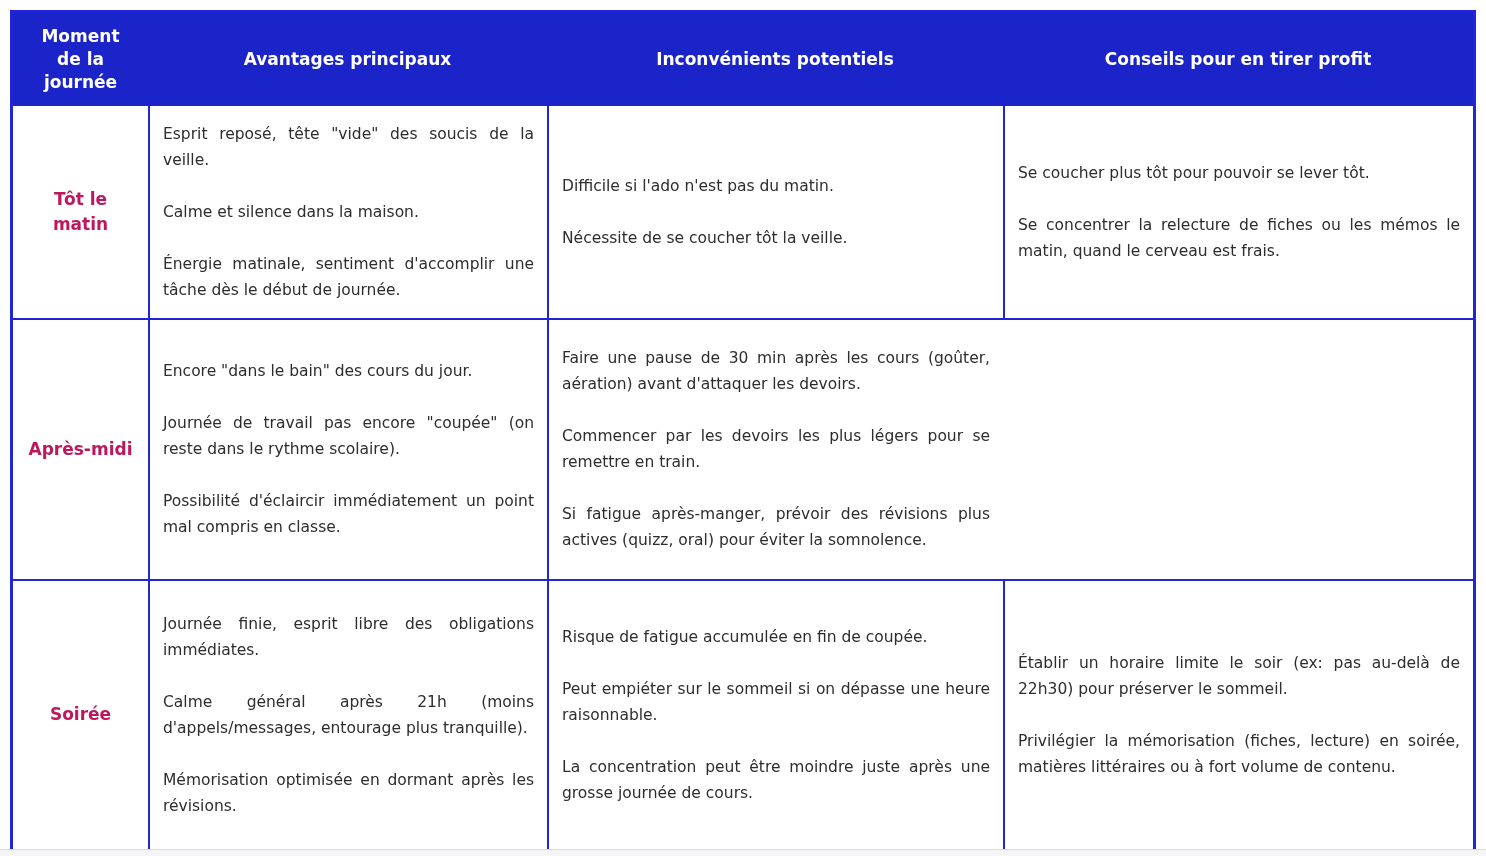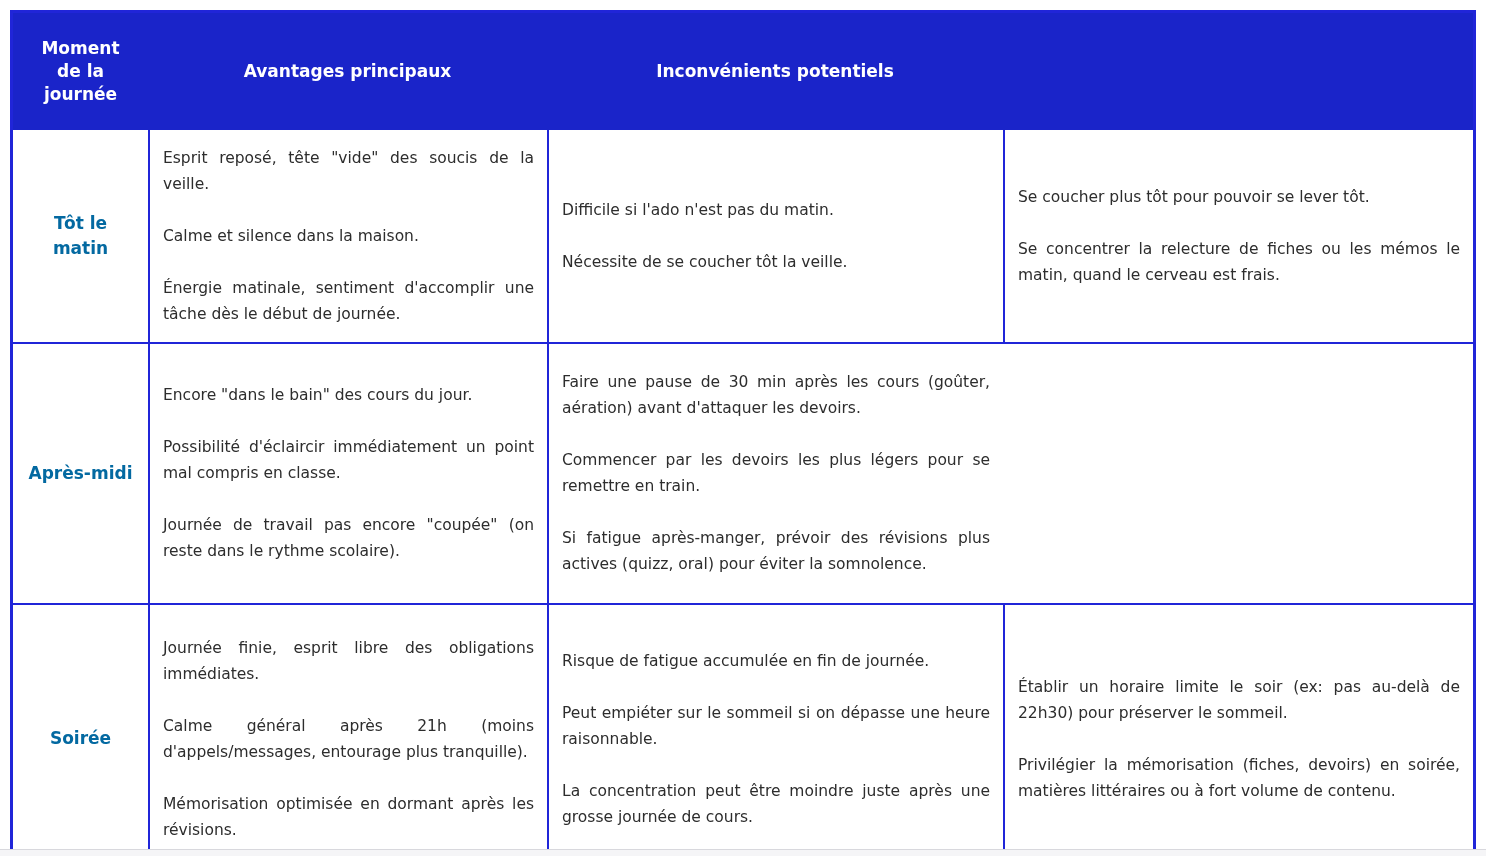--- a/index.html
+++ b/index.html
@@ -35,21 +35,21 @@
   
   .t-head {
     background: #1a24c9;
     min-height: 72px;
   }
   .t-head .t-cell {
     border: none;
     align-items: center;
     justify-content: center;
     text-align: center;
-    padding: 24px 14px;
+    padding: 12px 14px;
   }
   .head-label {
     color: #ffffff;
     font-weight: 700;
     font-size: 17px;
     line-height: 1.35;
   }
 
   
   .t-body { border-top: 2px solid #2025d8; }
@@ -68,21 +68,21 @@
   .row-2 .t-cell { min-height: 259px; }
   .row-3 .t-cell { min-height: 268px; }
 
   .time-cell {
     align-items: center;
     text-align: center;
   }
   .time-label {
     font-weight: 700;
     font-size: 17px;
-    color: #0369a1;
+    color: #be185d;
     line-height: 1.45;
     white-space: pre-line;
   }
 
   .cell-par {
     font-size: 15.5px;
     line-height: 26px;
     color: #2d2d2d;
     text-align: justify;
   }
@@ -108,20 +108,23 @@
     <div class="t-row t-head">
       <div class="t-cell">
         <span class="head-label">Moment de la journée</span>
       </div>
       <div class="t-cell">
         <span class="head-label">Avantages principaux</span>
       </div>
       <div class="t-cell">
         <span class="head-label">Inconvénients potentiels</span>
       </div>
+      <div class="t-cell">
+        <span class="head-label">Conseils pour en tirer profit</span>
+      </div>
     </div>
 
     <div class="t-row t-body first row-1">
       <div class="t-cell time-cell">
         <span class="time-label">Tôt le
 matin</span>
       </div>
       <div class="t-cell">
         <p class="cell-par">Esprit reposé, tête "vide" des soucis de la veille.</p>
         <p class="cell-par">Calme et silence dans la maison.</p>
@@ -136,47 +139,47 @@
         <p class="cell-par">Se concentrer la relecture de fiches ou les mémos le matin, quand le cerveau est frais.</p>
       </div>
     </div>
 
     <div class="t-row t-body row-2">
       <div class="t-cell time-cell">
         <span class="time-label">Après-midi</span>
       </div>
       <div class="t-cell">
         <p class="cell-par">Encore "dans le bain" des cours du jour.</p>
+        <p class="cell-par">Journée de travail pas encore "coupée" (on reste dans le rythme scolaire).</p>
         <p class="cell-par">Possibilité d'éclaircir immédiatement un point mal compris en classe.</p>
-        <p class="cell-par">Journée de travail pas encore "coupée" (on reste dans le rythme scolaire).</p>
       </div>
       <div class="t-cell">
         <p class="cell-par">Faire une pause de 30 min après les cours (goûter, aération) avant d'attaquer les devoirs.</p>
         <p class="cell-par">Commencer par les devoirs les plus légers pour se remettre en train.</p>
         <p class="cell-par">Si fatigue après-manger, prévoir des révisions plus actives (quizz, oral) pour éviter la somnolence.</p>
       </div>
     </div>
 
     <div class="t-row t-body row-3">
       <div class="t-cell time-cell">
         <span class="time-label">Soirée</span>
       </div>
       <div class="t-cell">
         <p class="cell-par">Journée finie, esprit libre des obligations immédiates.</p>
         <p class="cell-par">Calme général après 21h (moins d'appels/messages, entourage plus tranquille).</p>
         <p class="cell-par">Mémorisation optimisée en dormant après les révisions.</p>
       </div>
       <div class="t-cell">
-        <p class="cell-par">Risque de fatigue accumulée en fin de journée.</p>
+        <p class="cell-par">Risque de fatigue accumulée en fin de coupée.</p>
         <p class="cell-par">Peut empiéter sur le sommeil si on dépasse une heure raisonnable.</p>
         <p class="cell-par">La concentration peut être moindre juste après une grosse journée de cours.</p>
       </div>
       <div class="t-cell">
         <p class="cell-par">Établir un horaire limite le soir (ex: pas au-delà de 22h30) pour préserver le sommeil.</p>
-        <p class="cell-par">Privilégier la mémorisation (fiches, devoirs) en soirée, matières littéraires ou à fort volume de contenu.</p>
+        <p class="cell-par">Privilégier la mémorisation (fiches, lecture) en soirée, matières littéraires ou à fort volume de contenu.</p>
       </div>
     </div>
 
   </div>
 
   <div class="page-bottom-edge"></div>
 
 </div>
 
 </body></html>

